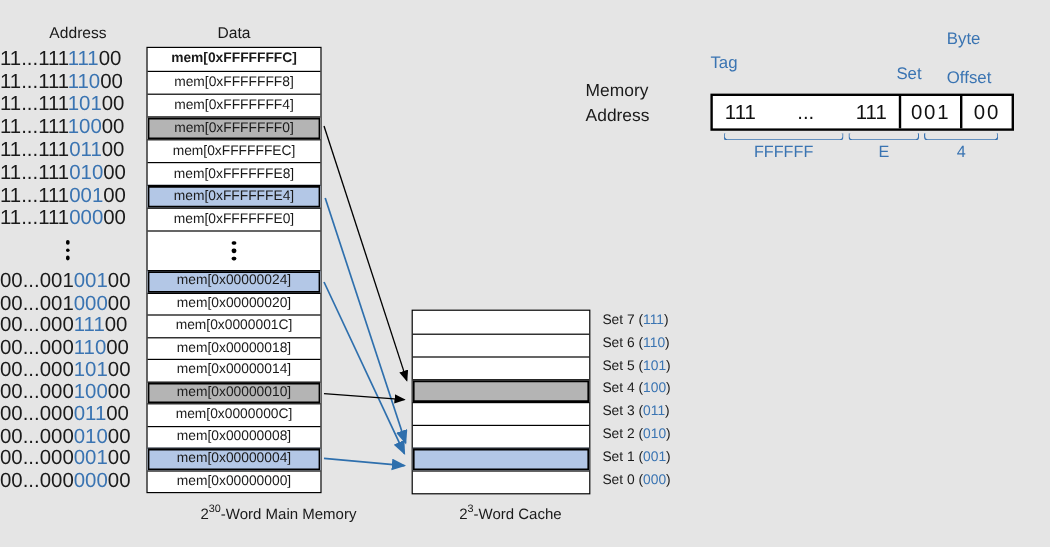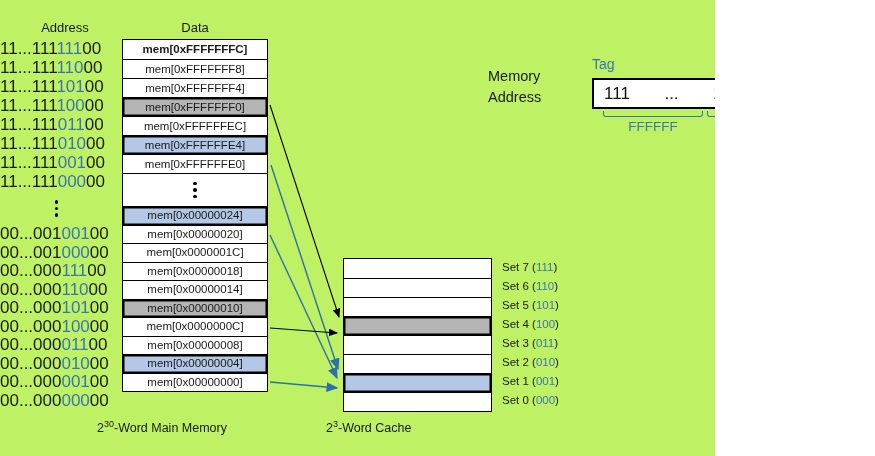--- a/index.html
+++ b/index.html
@@ -1,17 +1,17 @@
 <!DOCTYPE html>
 <html style="--blue: #3a74b2; --blue-fill: #b3c7e6; --gray-fill: #b4b4b4;"><head>
 <meta charset="utf-8">
 <style>
   html,body{margin:0;padding:0;background:#fff;}
   .canvas{
-    position:relative;width:715px;height:456px;background:#bef264;
+    position:relative;width:875px;height:456px;background:#e5e5e5;
     font-family:"Liberation Sans", sans-serif;color:#1a1a1a;overflow:hidden;
   }
   
   .col-header{position:absolute;top:20px;font-size:13px;text-align:center;color:#1a1a1a;}
   #hdr-address{left:15px;width:100px;}
   #hdr-data{left:140px;width:110px;}
 
   
   .addr-col{position:absolute;left:0;width:113px;}
   #addr-top{top:39px;}
@@ -47,33 +47,33 @@
     border:1.5px solid #000;box-sizing:border-box;background:#fff;
   }
   .cache-row{height:19px;box-sizing:border-box;border-top:1px solid #000;}
   #cache-table > .cache-row:first-child{border-top:none;}
 
   
   #set-labels{position:absolute;left:502px;top:258px;}
   .set-label{height:19px;line-height:19px;font-size:11.5px;white-space:pre;}
 
   
-  .caption{position:absolute;top:419px;font-size:12.5px;text-align:left;color:#1a1a1a;}
+  .caption{position:absolute;top:419px;font-size:12.5px;text-align:right;color:#1a1a1a;}
   #caption-memory{left:97px;width:200px;}
   #caption-cache{left:326px;width:142px;}
   .caption sup{font-size:9px;}
 
   
   #arrows{position:absolute;left:0;top:0;width:875px;height:456px;pointer-events:none;}
 
   
   #ma-label{position:absolute;left:488px;top:66px;font-size:14.5px;line-height:21px;color:#1a1a1a;}
   .fld-label{position:absolute;font-size:14px;color:var(--blue);text-align:left;}
   #lbl-byte{left:789px;top:24px;width:58px;}
-  #lbl-tag{left:592px;top:56px;width:155px;}
+  #lbl-tag{left:592px;top:44px;width:155px;}
   #lbl-set{left:747px;top:53px;width:51px;}
   #lbl-offset{left:789px;top:56px;width:58px;}
   #addr-box{
     position:absolute;left:592px;top:78px;width:249px;height:27px;
     border:2px solid #000;box-sizing:content-box;display:flex;background:#fff;
   }
   .fld{box-sizing:border-box;display:flex;align-items:center;justify-content:center;
     font-size:17px;color:#111;}
   #fld-tag{width:155px;justify-content:space-between;padding:0 10px;}
   #fld-set{width:51px;border-left:2px solid #000;letter-spacing:1.5px;}
@@ -123,20 +123,21 @@
       <div class="addr"><span>00...000</span><span class="set-bits">001</span><span>00</span></div>
       <div class="addr"><span>00...000</span><span class="set-bits">000</span><span>00</span></div>
     </div>
 
   <div id="mem-table">
       <div class="mem-cell">mem[0xFFFFFFFC]</div>
       <div class="mem-cell">mem[0xFFFFFFF8]</div>
       <div class="mem-cell">mem[0xFFFFFFF4]</div>
       <div class="mem-cell h-gray">mem[0xFFFFFFF0]</div>
       <div class="mem-cell">mem[0xFFFFFFEC]</div>
+      <div class="mem-cell">mem[0xFFFFFFE8]</div>
       <div class="mem-cell h-blue">mem[0xFFFFFFE4]</div>
       <div class="mem-cell">mem[0xFFFFFFE0]</div>
       <div class="ellipsis-cell">
         <div class="dot"></div>
         <div class="dot"></div>
         <div class="dot"></div>
       </div>
       <div class="mem-cell cell-b h-blue">mem[0x00000024]</div>
       <div class="mem-cell cell-b">mem[0x00000020]</div>
       <div class="mem-cell cell-b">mem[0x0000001C]</div>

